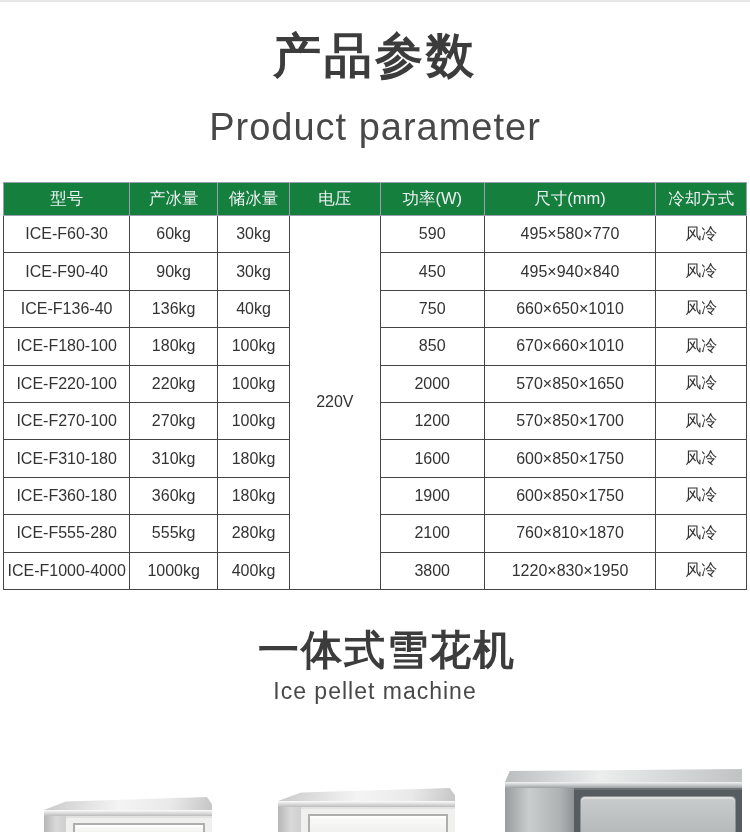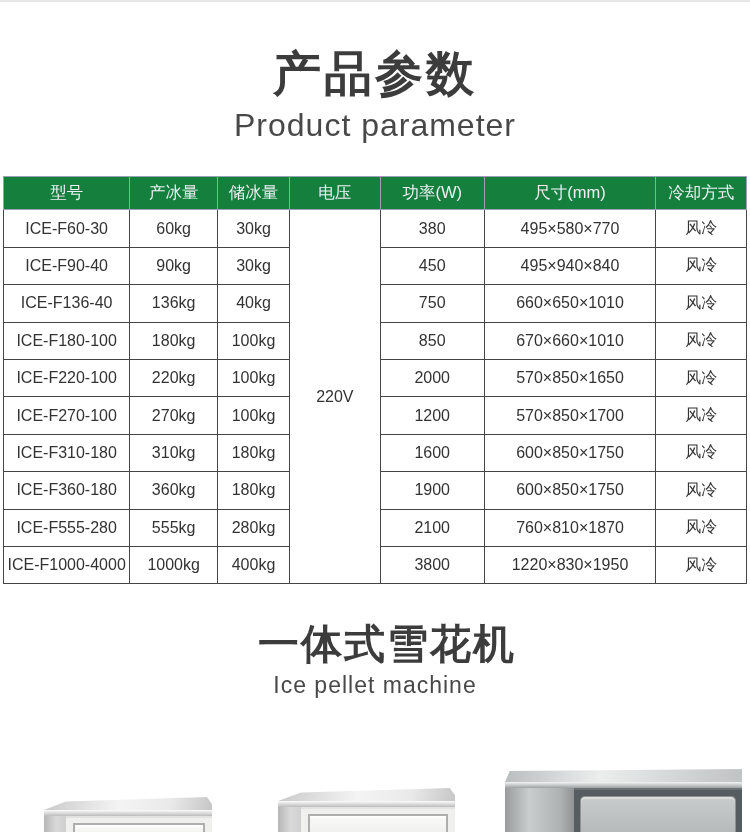--- a/index.html
+++ b/index.html
@@ -13,35 +13,35 @@
     overflow: hidden;
     font-family: "Liberation Sans", sans-serif;
     color: #3d3d3d;
   }
   .top-line {
     position: absolute; top: 0; left: 0; right: 0;
     height: 2px; background: #e7e7e7;
   }
   
   .section-header { text-align: center; }
-  .section-header.first { padding-top: 46px; }
+  .section-header.first { padding-top: 28px; }
   .title-cn {
     font-family: "DejaVu Serif", "Liberation Serif", serif;
     font-weight: bold;
     color: #3c3c3c;
     font-size: 48px;
     line-height: 1.15;
     letter-spacing: 3px;
   }
   .title-en {
     font-family: "Liberation Sans", sans-serif;
     color: #484848;
-    font-size: 32px;
+    font-size: 38px;
     line-height: 1.1;
-    margin-top: 7px;
+    margin-top: 24px;
     letter-spacing: 1px;
   }
   
   table.params {
     width: 744px;
     margin: 33px auto 0 auto;
     border-collapse: collapse;
     table-layout: fixed;
     font-size: 16px;
     color: #333333;
@@ -153,21 +153,21 @@
         <th>尺寸(mm)</th>
         <th>冷却方式</th>
       </tr>
     </thead>
     <tbody>
       <tr>
         <td>ICE-F60-30</td>
         <td>60kg</td>
         <td>30kg</td>
         <td rowspan="10">220V</td>
-        <td>380</td>
+        <td>590</td>
         <td>495×580×770</td>
         <td>风冷</td>
       </tr>
       <tr>
         <td>ICE-F90-40</td>
         <td>90kg</td>
         <td>30kg</td>
         <td>450</td>
         <td>495×940×840</td>
         <td>风冷</td>

